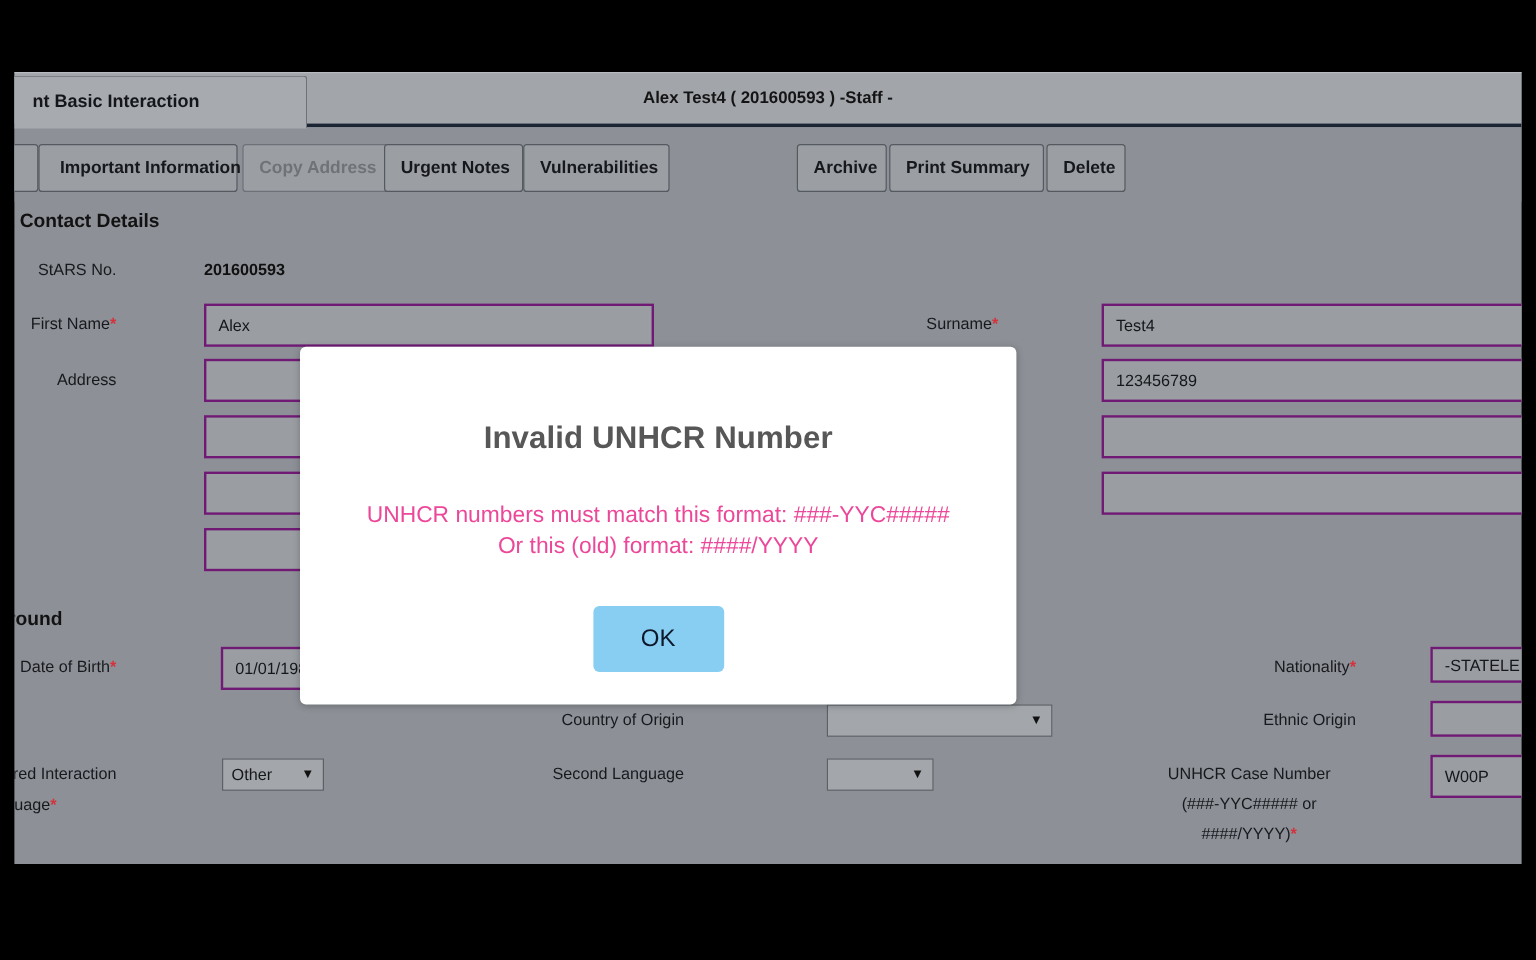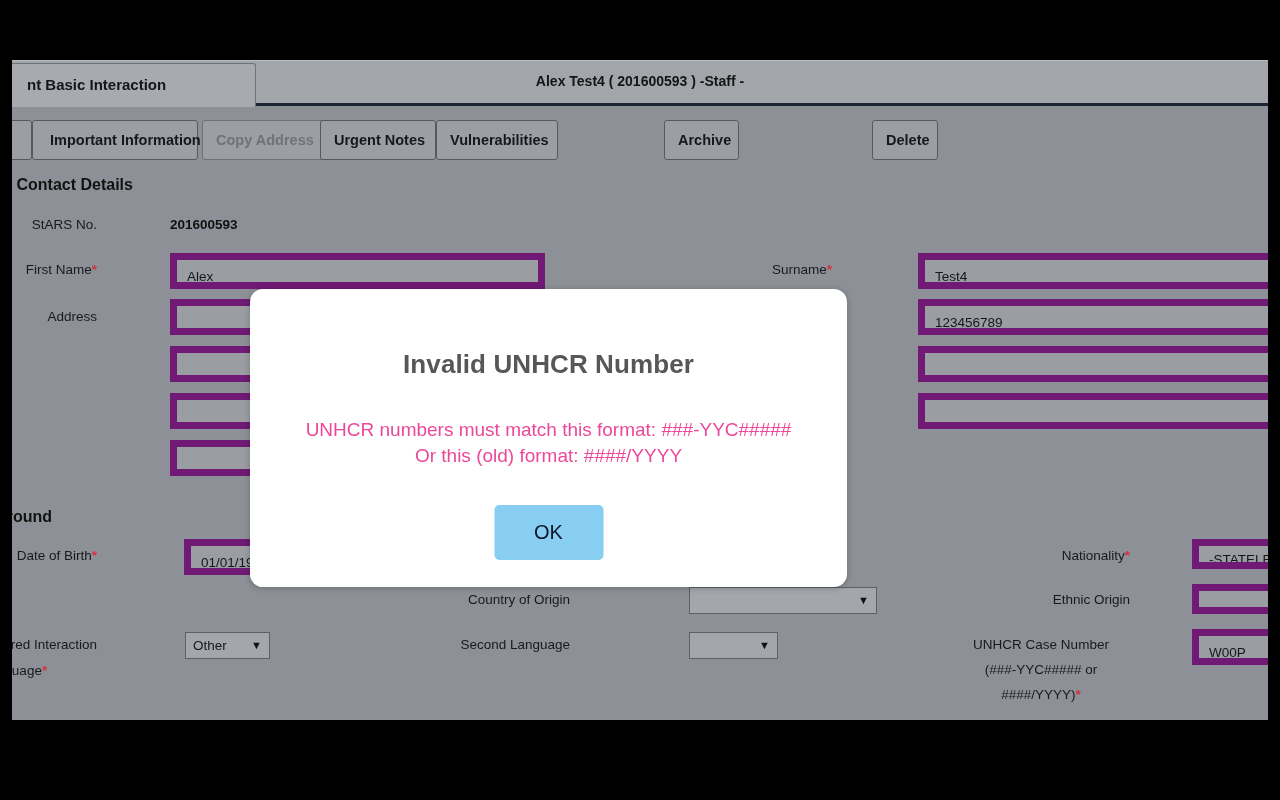--- a/index.html
+++ b/index.html
@@ -116,21 +116,21 @@
     font-size: 13.5px;
     font-weight: bold;
     color: #101010;
     white-space: nowrap;
   }
 
   .f-input {
     position: absolute;
     height: 36px;
     background: #9a9ea2;
-    border: 7px solid #701a75;
+    border: 2px solid #701a75;
     font-family: "Liberation Sans", sans-serif;
     font-size: 13.5px;
     color: #15171a;
     padding: 0 10px;
     line-height: 34px;
     overflow: hidden;
     white-space: nowrap;
     cursor: text;
   }
 
@@ -162,21 +162,21 @@
     left: 0; top: 0;
     width: 1280px; height: 800px;
     z-index: 50;
     pointer-events: none;
   }
   #modal {
     position: absolute;
     left: 250px; top: 289px;
     width: 597px; height: 298px;
     background: #fff;
-    border-radius: 13px;
+    border-radius: 5px;
     box-shadow: 0 1px 6px rgba(0,0,0,0.25);
     pointer-events: auto;
     text-align: center;
   }
   #modal-title {
     margin-top: 60px;
     font-size: 26px;
     font-weight: bold;
     color: #575757;
     letter-spacing: 0.1px;
@@ -217,20 +217,21 @@
     <div id="record-title">Alex Test4 ( 201600593 ) -Staff -</div>
   </div>
 
   <div id="action-bar">
       <div class="act-btn" style="left: -22px; width: 42px;">e</div>
       <div class="act-btn" style="left: 20px; width: 166px; padding-left: 17px;">Important Information</div>
       <div class="act-btn disabled" style="left: 190px; width: 123px;">Copy Address</div>
       <div class="act-btn" style="left: 308px; width: 116px;">Urgent Notes</div>
       <div class="act-btn" style="left: 424px; width: 122px;">Vulnerabilities</div>
       <div class="act-btn" style="left: 652px; width: 75px;">Archive</div>
+      <div class="act-btn" style="left: 729px; width: 129px;">Print Summary</div>
       <div class="act-btn" style="left: 860px; width: 66px;">Delete</div>
     </div>
 
   <div class="section-head" style="left:-24px; top:116px;">ent Contact Details</div>
 
   <div class="f-label right" style="left:-60px; top:157px; width:145px;">StARS No.</div>
   <div class="f-static" style="left:158px; top:157px;">201600593</div>
 
   <div class="f-label right" style="left:-60px; top:202px; width:145px;">
     <span>First Name</span><span class="req">*</span>

